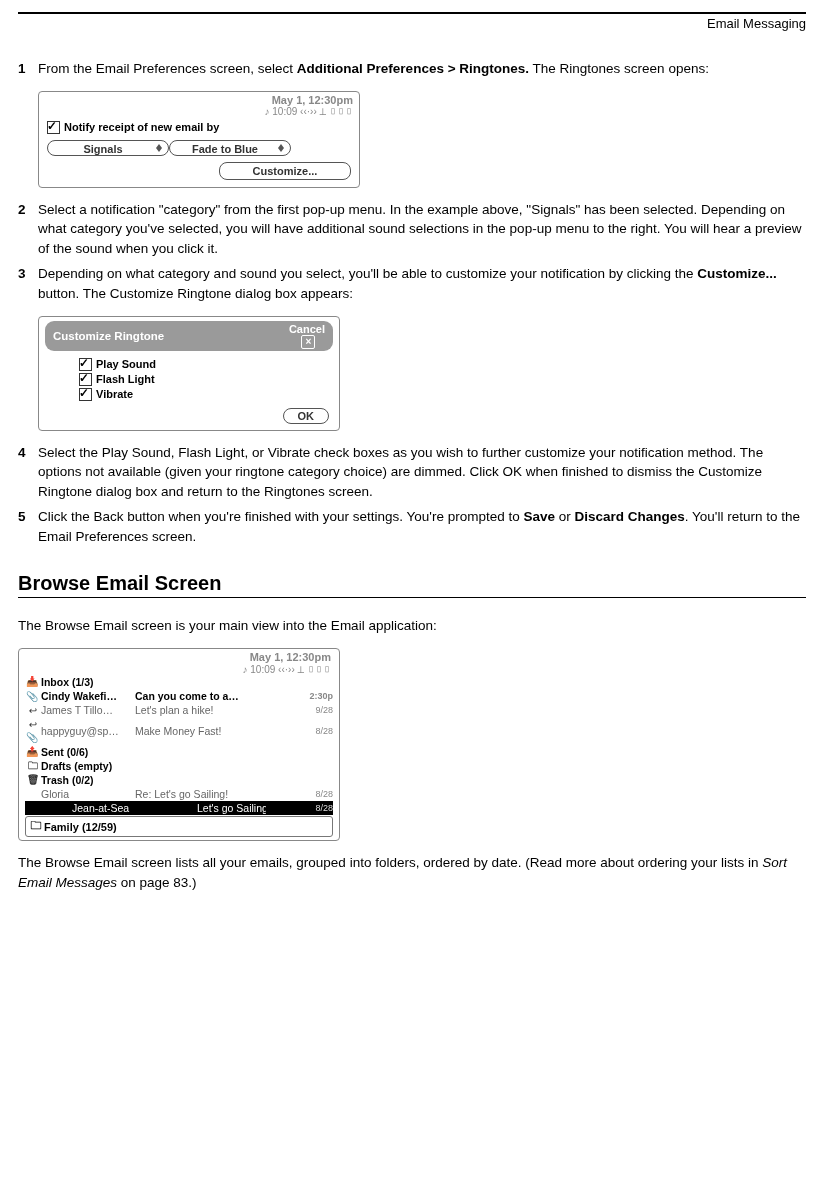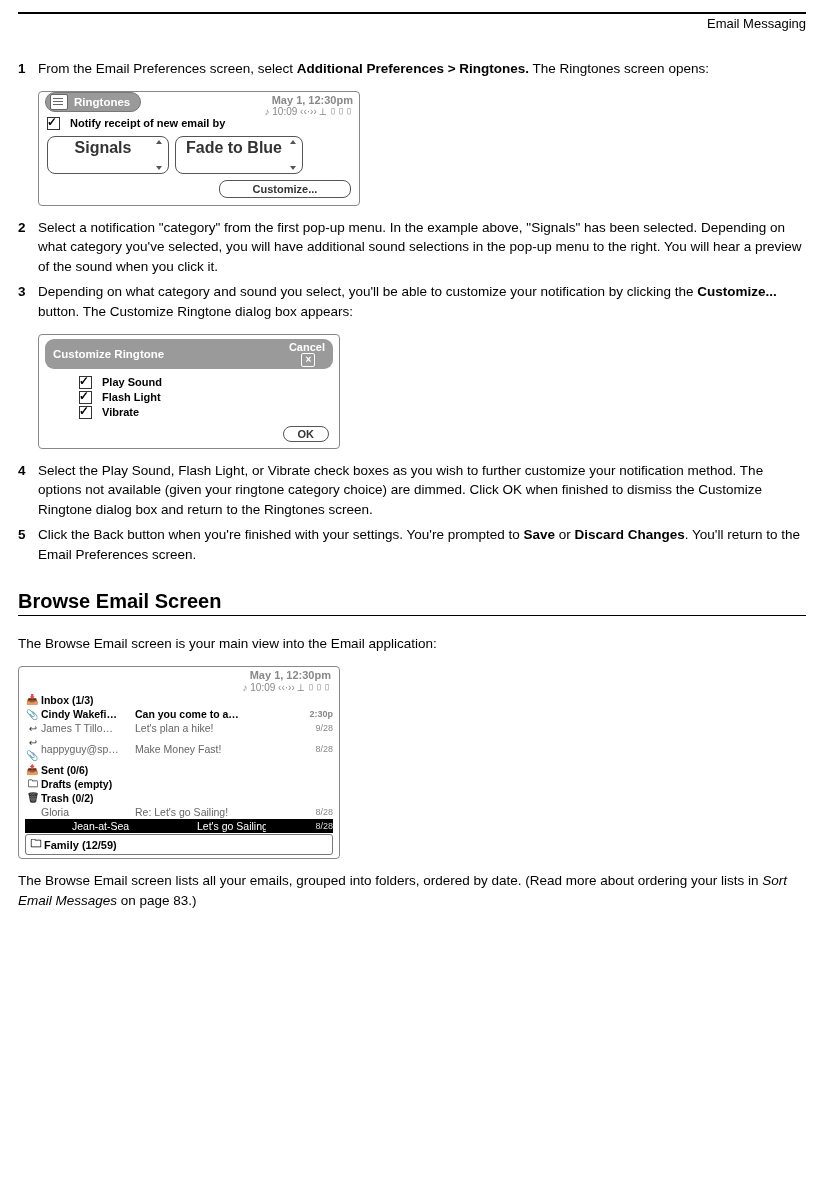--- a/index.html
+++ b/index.html
@@ -107,47 +107,47 @@
     display: inline-block;
     border-radius: 2px;
     position: relative;
   }
   .pill .app-ico::before {
     content: ""; position: absolute;
     left: 2px; top: 3px; width: 10px; height: 1.5px; background: #666;
     box-shadow: 0 3px 0 #666, 0 6px 0 #666;
   }
   .row {
-    display: flex; gap: 6px; padding: 3px 8px;
+    display: flex; gap: 0; padding: 3px 8px;
     align-items: center;
   }
   .chk {
     width: 11px; height: 11px;
     border: 1px solid #333;
     display: inline-block;
     position: relative;
     margin-right: 4px;
     flex: 0 0 11px;
   }
   .chk.on::after {
     content: "✓"; position: absolute;
     top: -3px; left: -1px; font-size: 12px; font-weight: bold; color: #000;
   }
   .lbl-b { font-weight: bold; color: #000; }
   .selectbox {
     border: 1.5px solid #555;
     border-radius: 8px;
-    padding: 2px 20px 16px 10px;
+    padding: 2px 20px 0 10px;
     background: #fff;
     font-weight: bold;
     color: #333;
     position: relative;
     min-width: 90px;
     text-align: center;
-    font-size: 16px;
+    font-size: 11px;
   }
   .selectbox::after {
     content: ""; position: absolute; right: 6px; top: 3px;
     width: 0; height: 0;
     border-left: 3px solid transparent;
     border-right: 3px solid transparent;
     border-bottom: 4px solid #555;
   }
   .selectbox::before {
     content: ""; position: absolute; right: 6px; bottom: 3px;
@@ -254,26 +254,20 @@
     <span>From the Email Preferences screen, select </span><span class="bold">Additional Preferences &gt; Ringtones.</span><span> The Ringtones screen opens:</span>
   </div>
 </div>
 
 
 <div class="device" style="width:320px;">
   <div class="dev-status">
     <div>May 1, 12:30pm</div>
     <div class="sub">♪ 10:09  ‹‹·›› ⟂ ▯▯▯</div>
   </div>
-  <div class="dev-titlebar">
-    <span class="pill">
-      <span class="app-ico"></span>
-      <span>Ringtones</span>
-    </span>
-  </div>
   <div class="row">
     <span class="chk on"></span>
     <span class="lbl-b">Notify receipt of new email by</span>
   </div>
   <div class="row">
     <div class="selectbox">Signals</div>
     <div class="selectbox">Fade to Blue</div>
   </div>
   <div class="row right-al">
     <div class="btn" style="min-width:110px;">Customize...</div>

